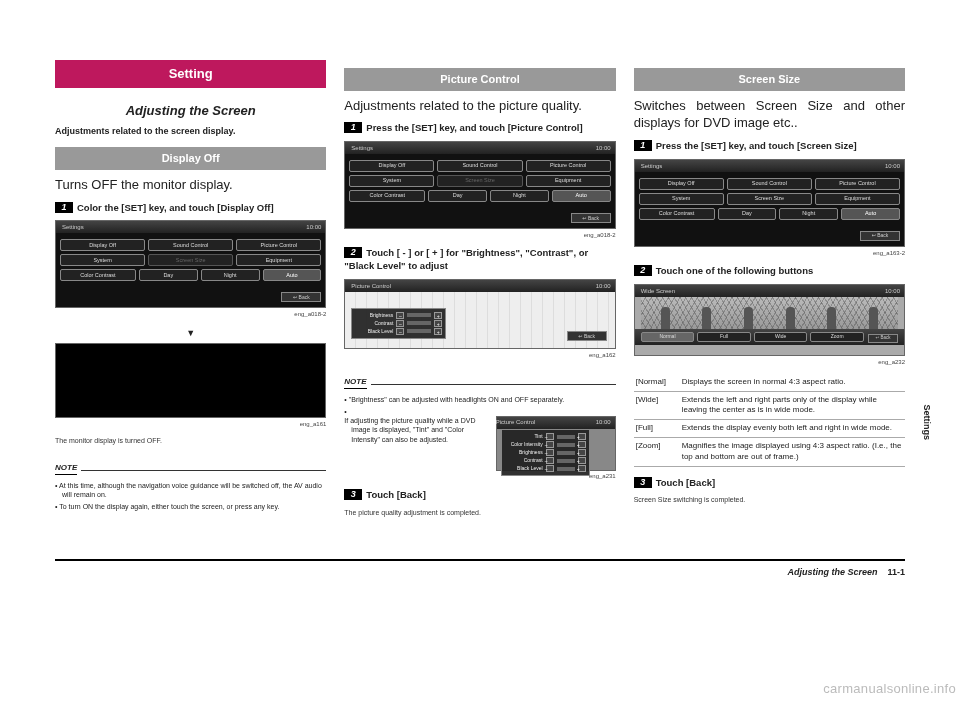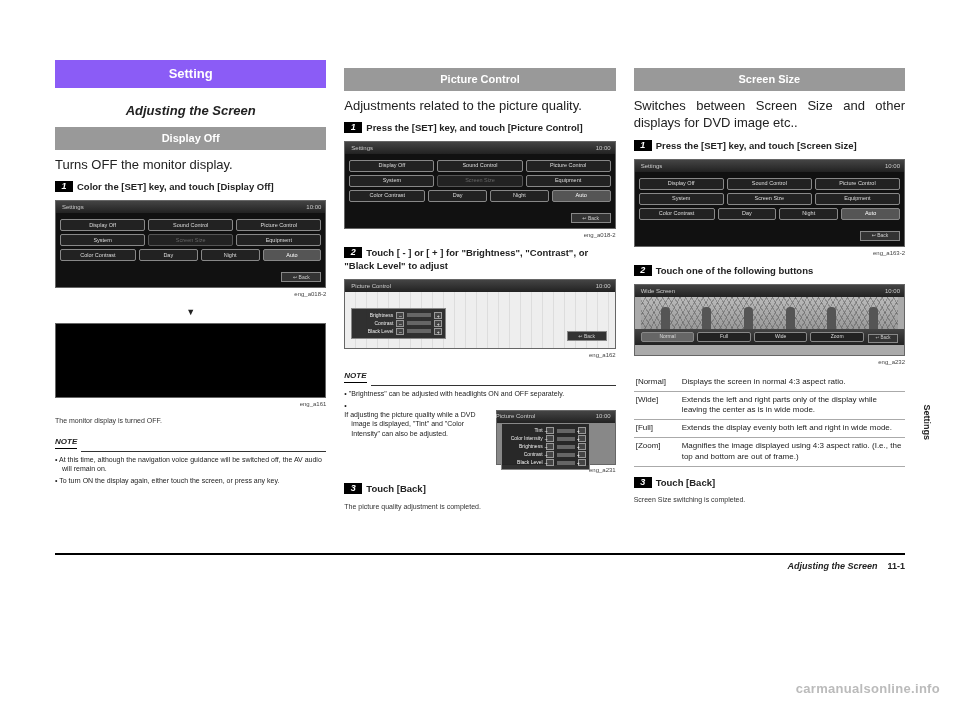--- a/index.html
+++ b/index.html
@@ -1,20 +1,20 @@
 <!DOCTYPE html>
 <html><head>
 <meta charset="utf-8">
 <style>
 * { box-sizing: border-box; margin: 0; padding: 0; }
 body { width: 960px; height: 708px; background: #fff; font-family: Arial, Helvetica, sans-serif; color: #222; position: relative; }
 .page { padding: 60px 55px 30px 55px; }
 .columns { display: flex; gap: 18px; }
 .col { flex: 1; min-width: 0; font-size: 9px; line-height: 1.35; }
-.setting-head { background: #8b5cf6; color: #fff; text-align: center; font-weight: bold; font-size: 13px; padding: 5px 0; margin-bottom: 14px; }
+.setting-head { background: #be185d; color: #fff; text-align: center; font-weight: bold; font-size: 13px; padding: 5px 0; margin-bottom: 14px; }
 .subhead-big { font-style: italic; font-weight: bold; text-align: center; font-size: 13px; margin-bottom: 6px; }
 .bold-line { font-weight: bold; font-size: 9px; margin-bottom: 10px; }
 .section-head { background: #999; color: #fff; text-align: center; font-weight: bold; font-size: 11px; padding: 4px 0; margin: 8px 0 6px; }
 .body-text { font-size: 13px; margin-bottom: 8px; }
 .step { font-size: 9.5px; font-weight: bold; margin: 8px 0 6px; }
 .step-num { display: inline-block; width: 18px; height: 11px; background: #000; color: #fff; font-style: italic; text-align: center; line-height: 11px; font-size: 9px; margin-right: 4px; vertical-align: 1px; }
 .screenshot { width: 100%; background: #111; border: 1px solid #666; margin-bottom: 2px; }
 .shot-top { height: 12px; background: linear-gradient(#444,#222); display:flex; align-items:center; justify-content:space-between; padding:0 4px; color:#ccc; font-size:6px; }
 .shot-body { padding: 6px 4px 8px; display:flex; flex-direction:column; gap:3px; }
 .btn-row { display:flex; gap:3px; }
@@ -50,37 +50,38 @@
 .wbtn.sel { background:#666; }
 .wide-back { position:absolute; right:6px; bottom:12px; width:30px; height:9px; background:#333; border:1px solid #888; color:#ccc; font-size:4.5px; display:flex; align-items:center; justify-content:center; }
 .def-table { width:100%; font-size:8px; border-collapse:collapse; margin-top:4px; }
 .def-table td { vertical-align:top; padding:3px 2px; border-bottom:1px solid #aaa; }
 .def-table td:first-child { width:46px; }
 .foot-rule { border:none; border-top:2px solid #000; margin: 12px 55px 6px; }
 .foot { display:flex; justify-content:flex-end; align-items:baseline; padding: 0 55px 0 0; gap:10px; font-size:9px; }
 .foot .ft1 { font-weight:bold; font-style:italic; }
 .foot .ft2 { font-weight:bold; }
 .side-label { position:absolute; right:28px; top:440px; transform: rotate(90deg); transform-origin: right top; font-size:9px; font-weight:bold; }
-.watermark { position:absolute; right:20px; bottom:12px; font-size:13px; color:#bbb; letter-spacing:0.3px;font-weight:bold; }
+.watermark { position:absolute; right:4px; bottom:12px; font-size:13px; color:#bbb; letter-spacing:0.3px; }
 .silhouette { position:absolute; inset:12px 6px 26px 6px; background: linear-gradient(#bbb,#999); }
 .sil-fence { position:absolute; inset:12px 6px 26px 6px; background: repeating-linear-gradient(60deg, transparent, transparent 4px, rgba(80,80,80,.4) 4px, rgba(80,80,80,.4) 5px), repeating-linear-gradient(-60deg, transparent, transparent 4px, rgba(80,80,80,.4) 4px, rgba(80,80,80,.4) 5px); }
 .people { position:absolute; bottom:26px; left:10px; right:10px; height:26px; display:flex; justify-content:space-around; align-items:flex-end; }
 .people span { width:9px; height:22px; background:#555; border-radius:4px 4px 0 0; }
 .shot-title { color:#ccc; font-size:6px; padding-left:2px; }
-.note-rule { display:flex; align-items:flex-end; gap:4px; margin-top:12px; }
+.note-rule { display:flex; align-items:center; gap:4px; margin-top:18px; }
 </style>
 </head>
 <body>
 
 <div class="page">
 <div class="columns">
 
 <div class="col">
   <div class="setting-head">Setting</div>
   <div class="subhead-big">Adjusting the Screen</div>
+  <div class="bold-line">Adjustments related to the screen display.</div>
 
   <div class="section-head">Display Off</div>
   <div class="body-text">Turns OFF the monitor display.</div>
 
   <div class="step"><span class="step-num">1</span><span>Color the [SET] key, and touch [Display Off]</span></div>
 
   <div class="screenshot">
     <div class="shot-top">
             <span class="shot-title">Settings</span>
             <span>10:00</span>

